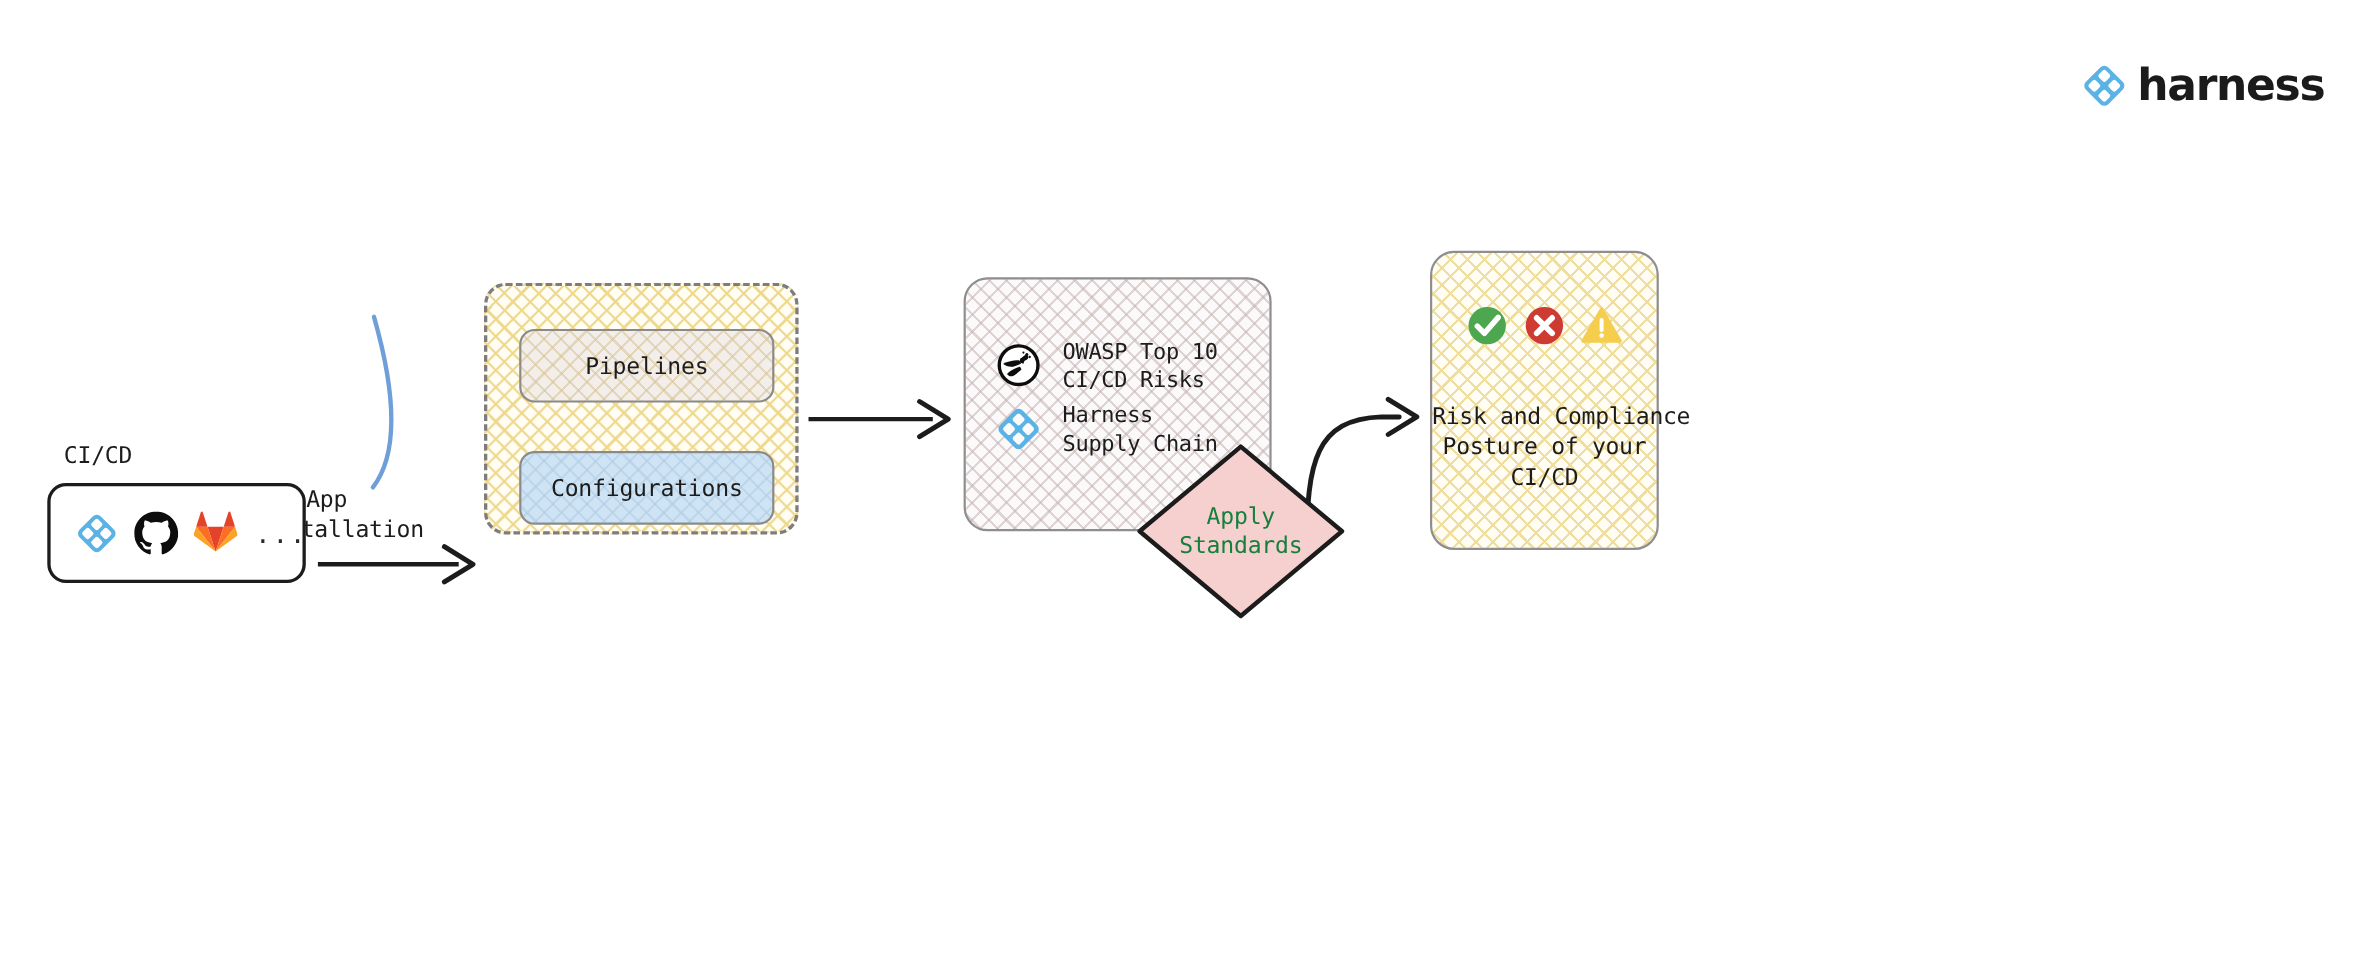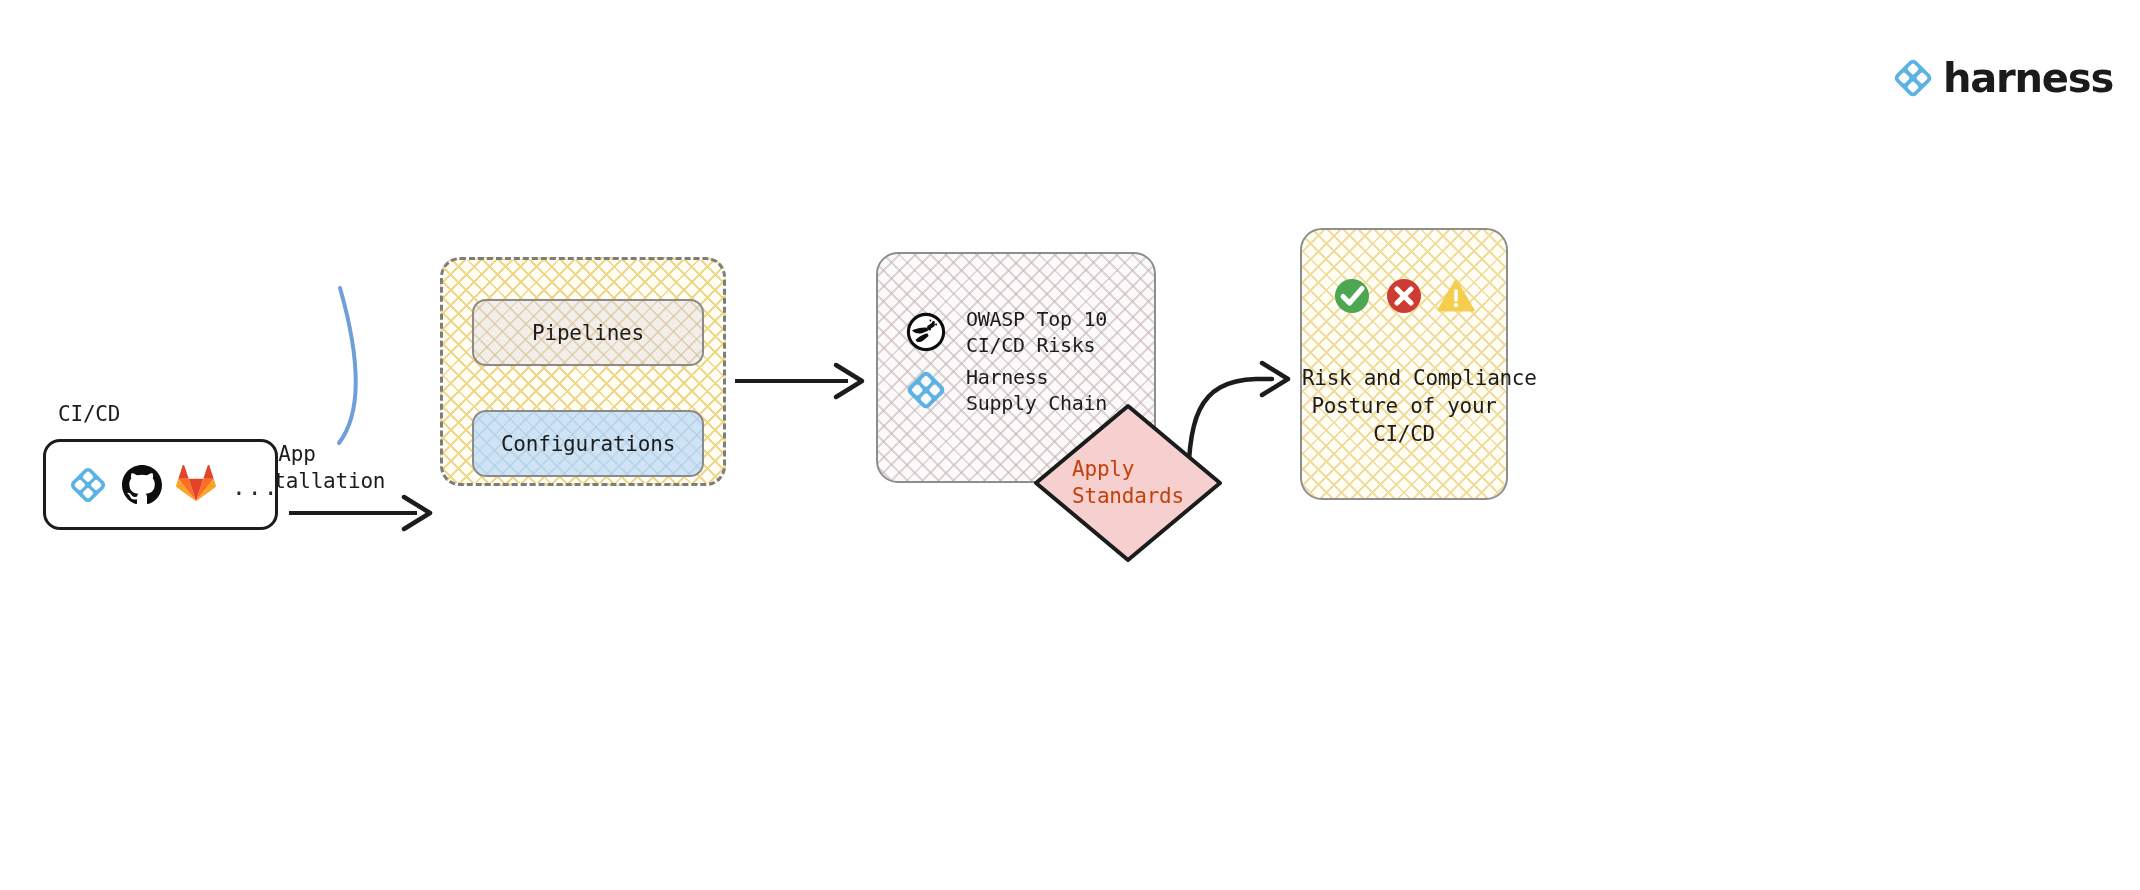--- a/index.html
+++ b/index.html
@@ -155,21 +155,22 @@
     z-index: 7;
   }
   #apply-diamond .dia-shape {
     position: absolute; inset: 0;
   }
   #apply-diamond .dia-label {
     position: absolute; inset: 0;
     display: flex; flex-direction: column;
     align-items: center; justify-content: center;
     font-size: 21px; line-height: 1.3;
-    color: #c2410c; white-space: pre;
+    color: #15803d; white-space: pre;
+    text-align: center;
     letter-spacing: -0.2px;
   }
 
   
   #outcome-box {
     position: absolute;
     left: 1300px; top: 228px;
     width: 208px; height: 272px;
     border: 2.5px solid #8e8e8e;
     border-radius: 22px;

